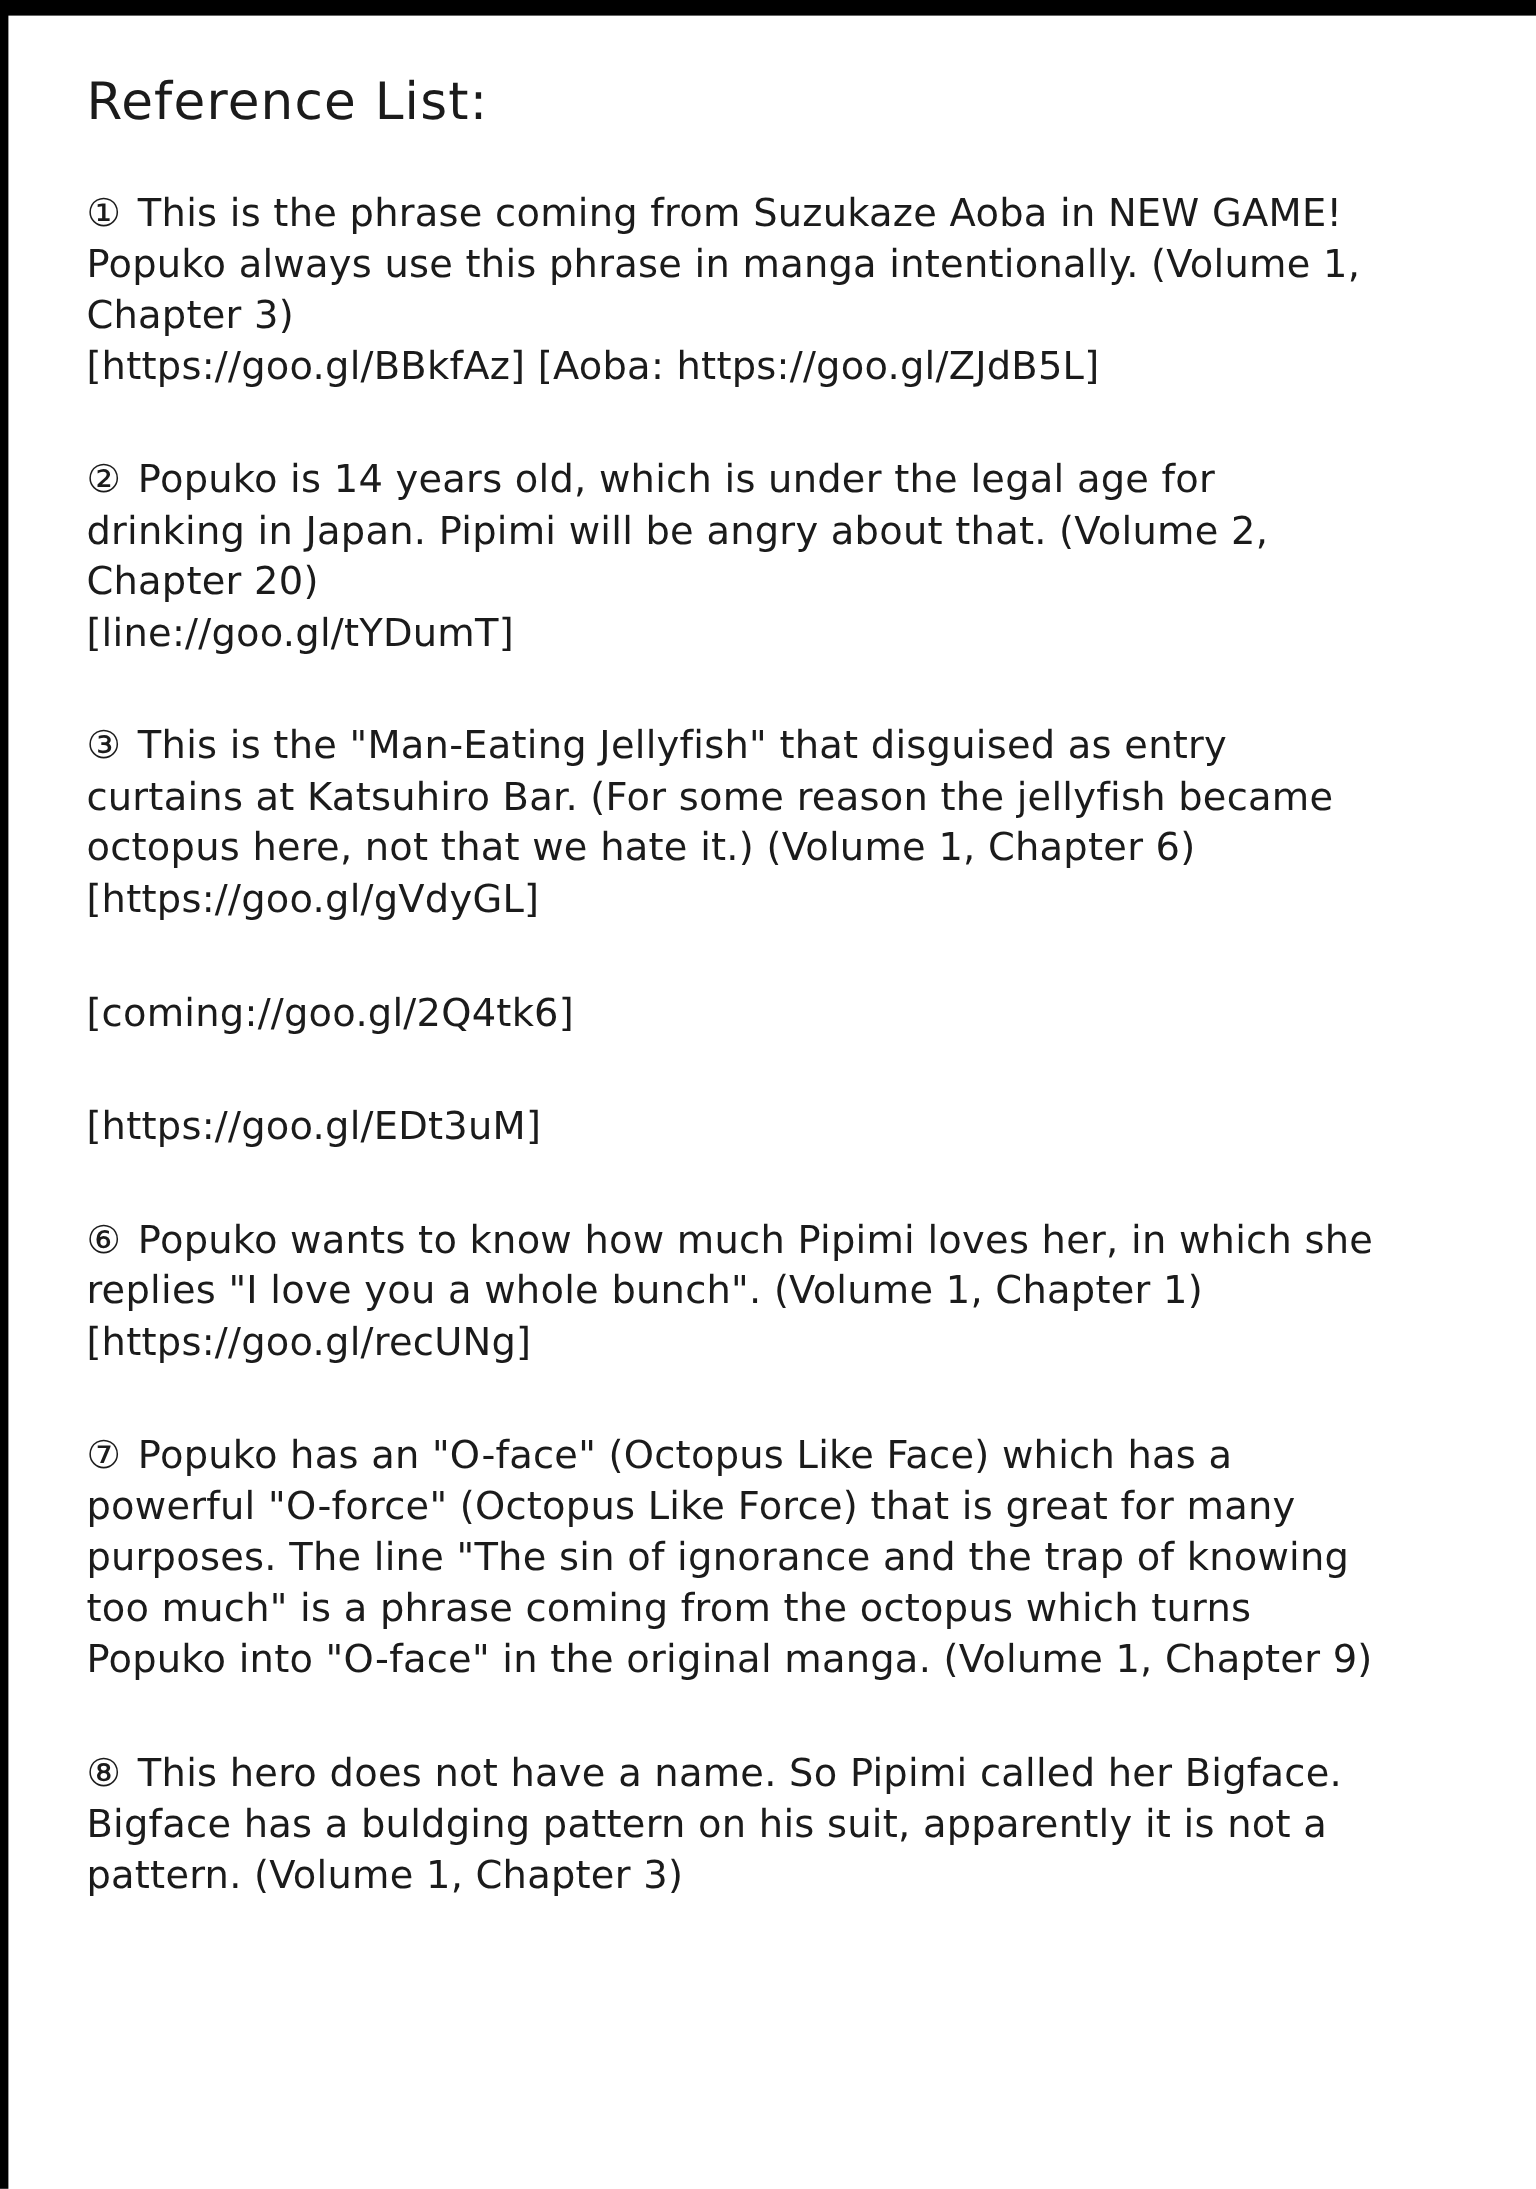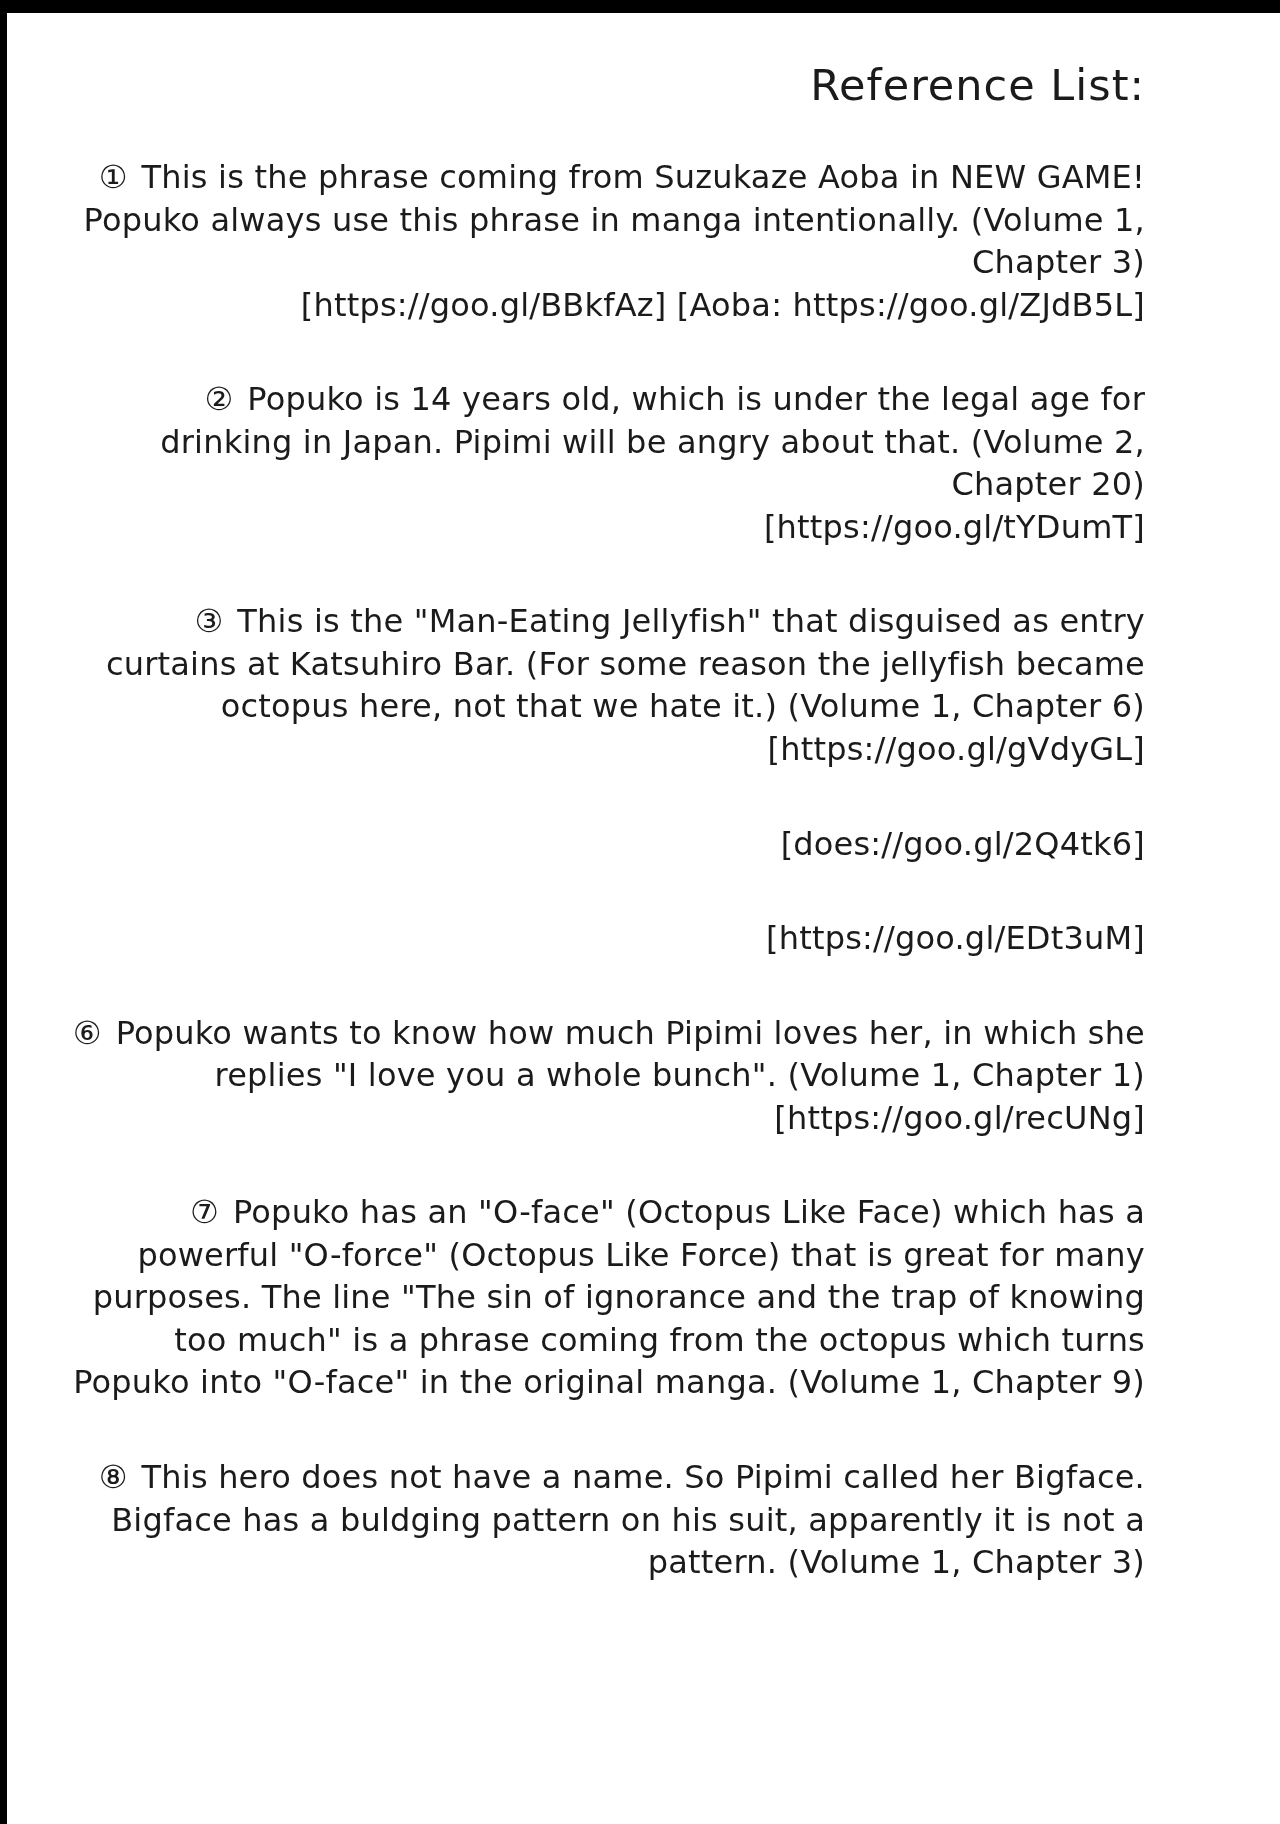--- a/index.html
+++ b/index.html
@@ -23,21 +23,20 @@
   }
   .edge-left {
     position: absolute;
     top: 0; left: 0;
     width: 7px; height: 100%;
     background: #000000;
   }
   .content {
     position: relative;
     padding: 60px 135px 0 72px;
-    text-align: right;
   }
   .page-title {
     font-size: 43px;
     font-weight: 500;
     letter-spacing: 1px;
     margin: 0 0 46px 0;
   }
   .ref-list {
     margin: 0;
     padding: 0;
@@ -70,30 +69,30 @@
 
   <div class="ref-list">
 
     <div class="ref-item">
       <p class="item-body"><span class="item-number">①</span><span>This is the phrase coming from Suzukaze Aoba in NEW GAME! Popuko always use this phrase in manga intentionally. (Volume 1, Chapter 3)</span></p>
       <p class="item-url">[https://goo.gl/BBkfAz] [Aoba: https://goo.gl/ZJdB5L]</p>
     </div>
 
     <div class="ref-item">
       <p class="item-body"><span class="item-number">②</span><span>Popuko is 14 years old, which is under the legal age for drinking in Japan. Pipimi will be angry about that. (Volume 2, Chapter 20)</span></p>
-      <p class="item-url">[https://goo.gl/tYDumT]</p>
+      <p class="item-url">[line://goo.gl/tYDumT]</p>
     </div>
 
     <div class="ref-item">
       <p class="item-body"><span class="item-number">③</span><span>This is the "Man-Eating Jellyfish" that disguised as entry curtains at Katsuhiro Bar. (For some reason the jellyfish became octopus here, not that we hate it.) (Volume 1, Chapter 6)</span></p>
       <p class="item-url">[https://goo.gl/gVdyGL]</p>
     </div>
 
     <div class="ref-item">
-      <p class="item-url">[does://goo.gl/2Q4tk6]</p>
+      <p class="item-url">[coming://goo.gl/2Q4tk6]</p>
     </div>
 
     <div class="ref-item">
       <p class="item-url">[https://goo.gl/EDt3uM]</p>
     </div>
 
     <div class="ref-item">
       <p class="item-body"><span class="item-number">⑥</span><span>Popuko wants to know how much Pipimi loves her, in which she replies "I love you a whole bunch". (Volume 1, Chapter 1)</span></p>
       <p class="item-url">[https://goo.gl/recUNg]</p>
     </div>

